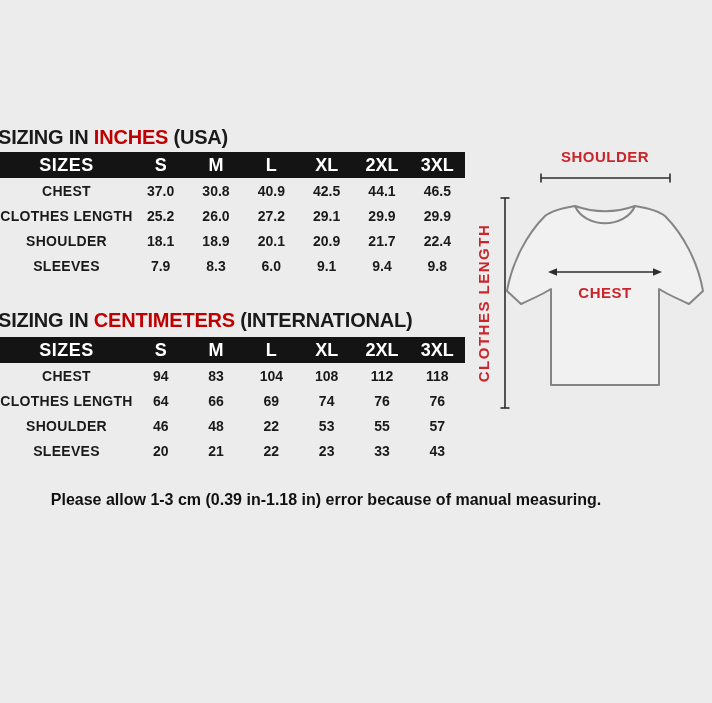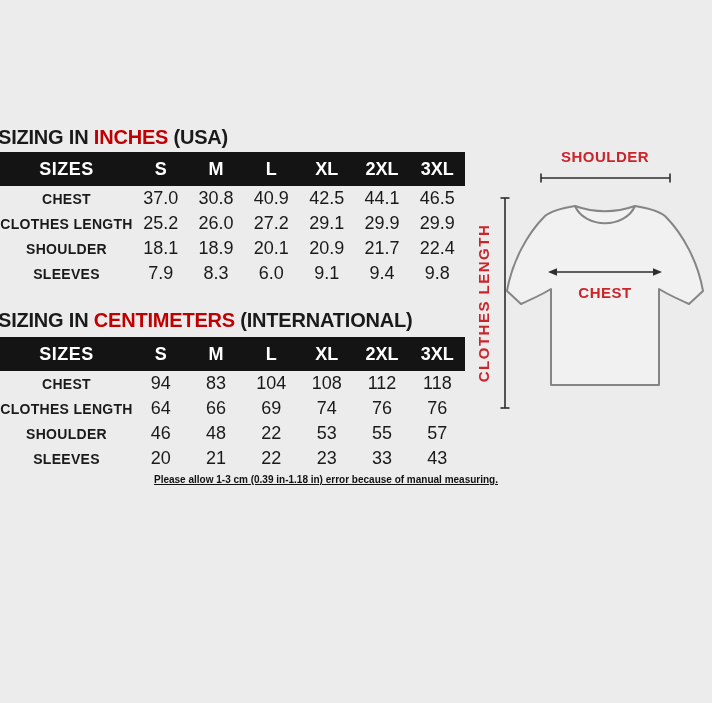--- a/index.html
+++ b/index.html
@@ -14,32 +14,32 @@
     font-weight:700;font-size:20px;letter-spacing:-0.2px;color:var(--text,#1a1a1a);
   }
   #heading-inches{top:126px}
   #heading-cm{top:309px}
   .heading .accent{color:var(--accent-red,#c00000)}
 
   .sizing-table{position:absolute;left:0;width:465px}
   #table-inches{top:152px}
   #table-cm{top:337px}
   .t-row{display:flex;align-items:center;height:25px}
-  .t-head{height:34px;background:var(--header-bar,#141414);color:var(--header-text,#fff)}
+  .t-head{height:26px;background:var(--header-bar,#141414);color:var(--header-text,#fff)}
   .cell{text-align:center;white-space:nowrap}
   .c0{width:133px;flex:none}
   .cn{width:55.33px;flex:none}
   .t-head .cell{font-weight:700;font-size:18px}
   .t-head .c0{letter-spacing:0.5px}
   .t-body .c0{font-weight:700;font-size:14px;letter-spacing:0.3px}
-  .t-body .cn{font-weight:400;font-size:18px}
+  .t-body .cn{font-weight:700;font-size:14px}
 
   .note{
-    position:absolute;top:474px;left:0;width:652px;text-align:center;
-    font-size:10px;font-weight:700;color:#111;text-decoration:underline;
+    position:absolute;top:491px;left:0;width:652px;text-align:center;
+    font-size:16px;font-weight:700;color:#111;
   }
 
   #diagram{position:absolute;left:478px;top:140px;width:234px;height:290px}
   .measure{stroke:var(--measure-line,#2e2e2e);stroke-width:1.6;fill:none}
   .arrowhead{fill:var(--measure-line,#2e2e2e)}
   .shirt{fill:var(--shirt-fill,#f1f1f1);stroke:var(--shirt-stroke,#858585);stroke-width:2;stroke-linejoin:round}
   .collar{fill:none;stroke:var(--shirt-stroke,#858585);stroke-width:2}
   .dlabel{
     font-family:"Liberation Sans",sans-serif;font-weight:700;font-size:15px;
     fill:var(--diagram-red,#c9252b);letter-spacing:0.5px;text-anchor:middle;

